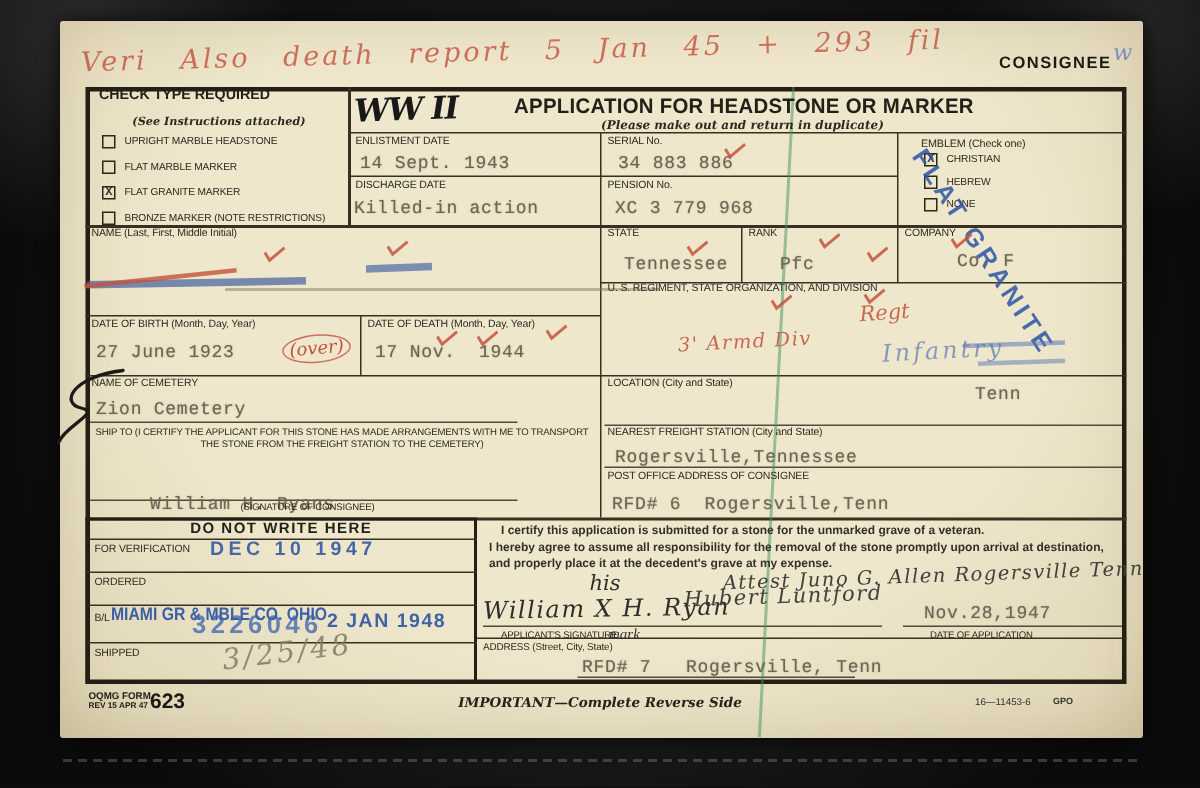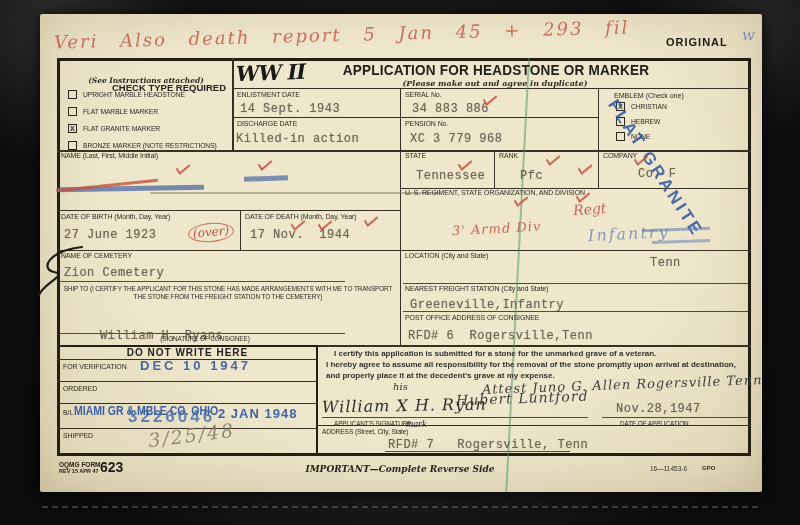--- a/index.html
+++ b/index.html
@@ -37,21 +37,21 @@
 </style>
 </head>
 <body>
 
 <div class="scene">
 
   <div class="ab paper"></div>
   <div class="ab perf"></div>
 
   <div class="ab hand redink" style="left:54px;top:24px;font-size:18px;letter-spacing:2px;word-spacing:14px;opacity:.8;transform:rotate(-1.5deg);">Veri Also death report   5 Jan 45  +   293 fil</div>
-  <div class="ab" style="left:666px;top:36px;font-weight:700;font-size:11px;letter-spacing:1px;color:#1d1a15;">ORIGINAL</div>
+  <div class="ab" style="left:666px;top:36px;font-weight:700;font-size:11px;letter-spacing:1px;color:#1d1a15;">CONSIGNEE</div>
   <div class="ab hand" style="left:742px;top:26px;font-size:15px;color:#7b90c0;">w</div>
 
   <div class="ab formbox"></div>
 
   <div class="ab vl" style="left:232px;top:58px;height:92px;width:2px;"></div>
   <div class="ab hl" style="left:232px;top:88px;width:519px;"></div>
   <div class="ab vl" style="left:400px;top:88px;height:257px;"></div>
   <div class="ab vl" style="left:598px;top:88px;height:100px;"></div>
   <div class="ab hl" style="left:232px;top:117px;width:366px;"></div>
   <div class="ab hl" style="left:57px;top:150px;width:694px;height:2px;"></div>
@@ -65,42 +65,42 @@
   <div class="ab hl" style="left:403px;top:311px;width:345px;background:#55493a;"></div>
   <div class="ab hl" style="left:60px;top:333px;width:285px;background:#55493a;"></div>
   <div class="ab hl" style="left:57px;top:345px;width:694px;height:2px;"></div>
   <div class="ab hl" style="left:322px;top:417px;width:266px;background:#55493a;"></div>
   <div class="ab hl" style="left:602px;top:417px;width:146px;background:#55493a;"></div>
   <div class="ab hl" style="left:318px;top:425px;width:433px;"></div>
   <div class="ab hl" style="left:385px;top:451px;width:185px;background:#55493a;"></div>
 
   <div class="ab" style="left:528px;top:58px;width:2px;height:434px;background:rgba(62,148,94,.5);transform:rotate(3deg);transform-origin:top left;"></div>
 
-  <div class="ab" style="left:66px;top:82px;width:160px;text-align:right;font-weight:700;font-size:9.5px;color:#25211a;">CHECK TYPE REQUIRED</div>
+  <div class="ab" style="left:66px;top:58px;width:160px;text-align:left;font-weight:700;font-size:9.5px;color:#25211a;">CHECK TYPE REQUIRED</div>
   <div class="ab hand" style="left:66px;top:76px;width:160px;text-align:center;font-size:7.5px;font-weight:700;color:#2e2a21;">(See Instructions attached)</div>
   <div class="ab cbrow" style="left:68px;top:90px;">
     <span class="cb"></span>
     <span class="lbl">UPRIGHT MARBLE HEADSTONE</span>
   </div>
   <div class="ab cbrow" style="left:68px;top:107px;">
     <span class="cb"></span>
     <span class="lbl">FLAT MARBLE MARKER</span>
   </div>
   <div class="ab cbrow" style="left:68px;top:124px;">
     <span class="cb">X</span>
     <span class="lbl">FLAT GRANITE MARKER</span>
   </div>
   <div class="ab cbrow" style="left:68px;top:141px;">
     <span class="cb"></span>
     <span class="lbl">BRONZE MARKER (NOTE RESTRICTIONS)</span>
   </div>
 
   <div class="ab hand" style="left:236px;top:60px;font-size:21px;font-weight:700;color:#191919;transform:rotate(-2deg);letter-spacing:-1px;">WW II</div>
   <div class="ab title" style="left:338px;top:62px;width:312px;text-align:center;">APPLICATION FOR HEADSTONE OR MARKER</div>
-  <div class="ab hand" style="left:390px;top:78px;width:210px;text-align:center;font-size:8px;font-weight:700;color:#2e2a21;">(Please make out and agree in duplicate)</div>
+  <div class="ab hand" style="left:390px;top:78px;width:210px;text-align:center;font-size:8px;font-weight:700;color:#2e2a21;">(Please make out and return in duplicate)</div>
 
   <div class="ab lbl" style="left:237px;top:91px;">ENLISTMENT DATE</div>
   <div class="ab typed" style="left:240px;top:102px;">14 Sept. 1943</div>
   <div class="ab lbl" style="left:237px;top:120px;">DISCHARGE DATE</div>
   <div class="ab typed" style="left:236px;top:132px;">Killed-in action</div>
 
   <div class="ab lbl" style="left:405px;top:91px;">SERIAL No.</div>
   <div class="ab typed" style="left:412px;top:102px;">34 883 886</div>
   <div class="ab lbl" style="left:405px;top:120px;">PENSION No.</div>
   <div class="ab typed" style="left:410px;top:132px;">XC 3 779 968</div>
@@ -152,21 +152,21 @@
   <svg class="ab" style="left:34px;top:243px;" width="52" height="56" viewBox="0 0 52 56">
     <path d="M48,4 C14,8 6,26 20,29 C34,32 10,40 5,52" fill="none" stroke="#1d1a15" stroke-width="2.2" stroke-linecap="round"></path>
   </svg>
   <div class="ab lbl" style="left:60px;top:285px;width:336px;white-space:normal;text-align:center;font-size:6.4px;line-height:8px;">SHIP TO (I CERTIFY THE APPLICANT FOR THIS STONE HAS MADE ARRANGEMENTS WITH ME TO TRANSPORT THE STONE FROM THE FREIGHT STATION TO THE CEMETERY)</div>
   <div class="ab typed" style="left:100px;top:329px;">William H. Ryans</div>
   <div class="ab lbl" style="left:60px;top:335px;width:290px;text-align:center;font-size:6.4px;">(SIGNATURE OF CONSIGNEE)</div>
 
   <div class="ab lbl" style="left:405px;top:252px;">LOCATION (City and State)</div>
   <div class="ab typed" style="left:650px;top:256px;">Tenn</div>
   <div class="ab lbl" style="left:405px;top:285px;">NEAREST FREIGHT STATION (City and State)</div>
-  <div class="ab typed" style="left:410px;top:298px;">Greeneville,Infantry</div>
+  <div class="ab typed" style="left:410px;top:298px;">Rogersville,Tennessee</div>
   <div class="ab lbl" style="left:405px;top:314px;">POST OFFICE ADDRESS OF CONSIGNEE</div>
   <div class="ab typed" style="left:408px;top:329px;">RFD# 6  Rogersville,Tenn</div>
 
   <div class="ab" style="left:57px;top:345px;width:261px;height:111px;border:2.5px solid #241e14;box-sizing:border-box;"></div>
   <div class="ab" style="left:57px;top:347px;width:261px;text-align:center;font-weight:700;font-size:10px;letter-spacing:1px;color:#25211a;">DO NOT WRITE HERE</div>
   <div class="ab hl" style="left:57px;top:359px;width:261px;"></div>
   <div class="ab lbl" style="left:63px;top:363px;">FOR VERIFICATION</div>
   <div class="ab stampblue" style="left:140px;top:358px;font-size:13px;letter-spacing:3px;opacity:.88;">DEC 10 1947</div>
   <div class="ab hl" style="left:57px;top:381px;width:261px;"></div>
   <div class="ab lbl" style="left:63px;top:385px;">ORDERED</div>
@@ -176,21 +176,21 @@
   <div class="ab stampblue" style="left:128px;top:407px;font-size:17px;letter-spacing:3px;opacity:.75;color:#3a62b0;">3226046</div>
   <div class="ab stampblue" style="left:218px;top:406px;font-size:13px;letter-spacing:1px;opacity:.9;">2 JAN 1948</div>
   <div class="ab hl" style="left:57px;top:428px;width:261px;"></div>
   <div class="ab lbl" style="left:63px;top:432px;">SHIPPED</div>
   <div class="ab hand" style="left:148px;top:424px;font-size:19px;letter-spacing:2px;color:rgba(130,121,105,.85);transform:rotate(-7deg);">3/25/48</div>
 
   <div class="ab cert" style="left:334px;top:349px;width:414px;">I certify this application is submitted for a stone for the unmarked grave of a veteran.</div>
   <div class="ab cert" style="left:326px;top:360px;width:420px;">I hereby agree to assume all responsibility for the removal of the stone promptly upon arrival at destination, and properly place it at the decedent's grave at my expense.</div>
   <div class="ab hand" style="left:482px;top:377px;font-size:13px;color:#41403e;transform:rotate(-2deg);letter-spacing:1px;">Attest Juno G. Allen Rogersville Tenn</div>
   <div class="ab hand" style="left:456px;top:390px;font-size:14px;color:#41403e;transform:rotate(-2deg);letter-spacing:1px;">Hubert Luntford</div>
-  <div class="ab hand" style="left:393px;top:381px;font-size:10px;color:#2f2e2c;">his</div>
+  <div class="ab hand" style="left:393px;top:381px;font-size:14px;color:#2f2e2c;">his</div>
   <div class="ab hand" style="left:322px;top:396px;font-size:16px;color:#2f2e2c;letter-spacing:1px;transform:rotate(-1deg);">William X H. Ryan</div>
   <div class="ab hand" style="left:406px;top:418px;font-size:10px;color:#2f2e2c;font-family:Liberation Serif, serif;">mark</div>
   <div class="ab lbl" style="left:334px;top:420px;font-size:6.4px;">APPLICANT'S SIGNATURE</div>
   <div class="ab typed" style="left:616px;top:402px;">Nov.28,1947</div>
   <div class="ab lbl" style="left:620px;top:420px;font-size:6.4px;">DATE OF APPLICATION</div>
 
   <div class="ab lbl" style="left:322px;top:428px;font-size:6.6px;">ADDRESS (Street, City, State)</div>
   <div class="ab typed" style="left:388px;top:438px;">RFD# 7   Rogersville, Tenn</div>
 
   <div class="ab chk" style="left:483px;top:95px;"></div>

